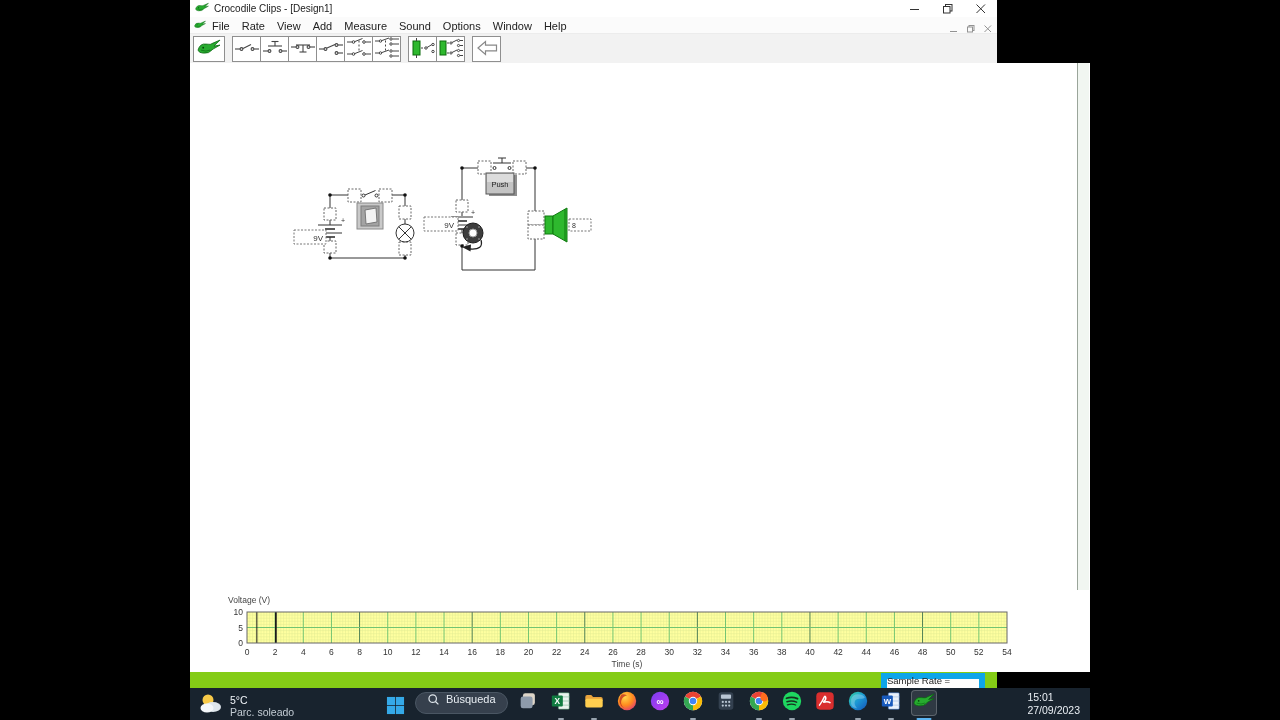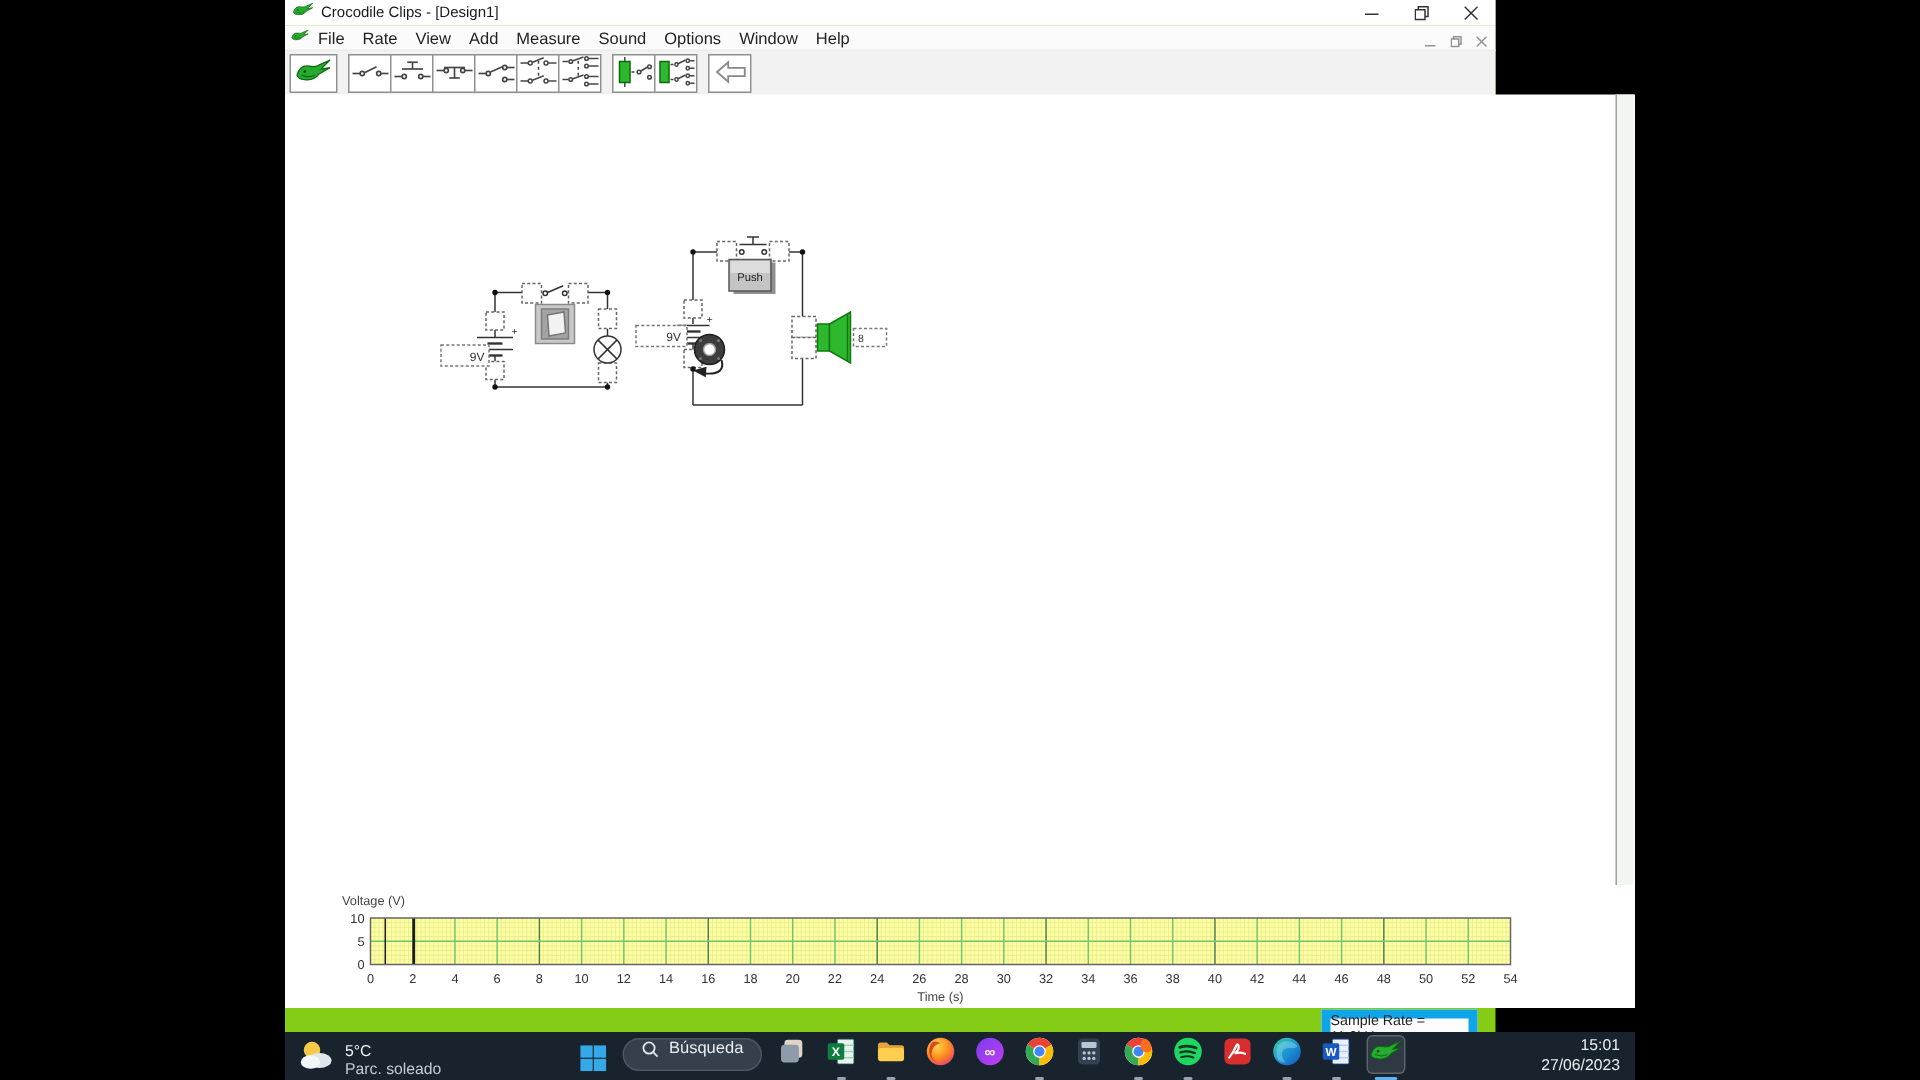--- a/index.html
+++ b/index.html
@@ -34,21 +34,21 @@
   .weather{position:absolute;left:8px;top:3px;display:flex;gap:6px;align-items:center}
   .weather .wt{font-size:10.5px;line-height:12px;color:#f0f4f8}
   .weather .wd{font-size:10.5px;line-height:12px;color:#c3ccd4}
   .tb-center{position:absolute;left:192px;top:2px;display:flex;align-items:flex-start;gap:7px}
   .tb-tile{width:26px;height:26px;border-radius:4px;display:flex;align-items:center;justify-content:center}
   .app-wrap{position:relative;width:26px;height:30px;display:flex;justify-content:center}
   .app-wrap .dash{position:absolute;bottom:0;left:50%;transform:translateX(-50%);width:6px;height:2.5px;border-radius:2px;background:#97a3ae}
   .app-wrap.active .tb-tile{background:rgba(255,255,255,.10);border:1px solid rgba(255,255,255,.22);box-sizing:border-box}
   .app-wrap.active .dash{width:15px;background:#5cb5f2}
   .search-pill{height:22px;margin-top:2px;border-radius:12px;background:#36404d;border:1px solid #4a5663;display:flex;align-items:flex-start;gap:6px;padding:0 11px;color:#e9eef3;font-size:11px;box-sizing:border-box}
-  .clock{position:absolute;right:10px;top:3px;text-align:right;color:#e9eef3;font-size:10.5px;line-height:13px}
+  .clock{position:absolute;right:10px;top:3px;color:#e9eef3;font-size:10.5px;line-height:13px}
 </style>
 </head>
 <body>
 
 <div class="app-window">
 
   <div class="titlebar">
     <span id="title-croc"><svg width="14" height="11.200000000000001" viewBox="0 0 24 19">
  <path d="M1 12 Q3 5 9 6 Q14 7 16 5 L23 2 L17 8 L23 7 L16 11 Q12 16 6 15 Q2 15 1 12 Z" fill="#27ab2f" stroke="#0b6613" stroke-width="0.8"></path>
  <path d="M4 12 Q9 14 13 12" fill="none" stroke="#0b6613" stroke-width="0.7"></path>
@@ -875,15 +875,15 @@
  <circle cx="6.2" cy="9.6" r="0.9" fill="#06400a"></circle>
               </svg></span>
           </div>
           <span class="dash"></span>
         </div>
       </div>
   </div>
 
   <div class="clock">
     <div>15:01</div>
-    <div>27/06/2023</div>
+    <div>27/09/2023</div>
   </div>
 </div>
 
 </body></html>

